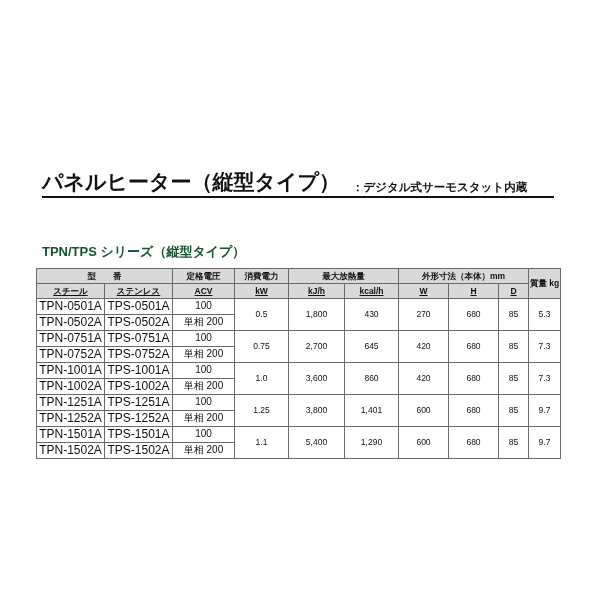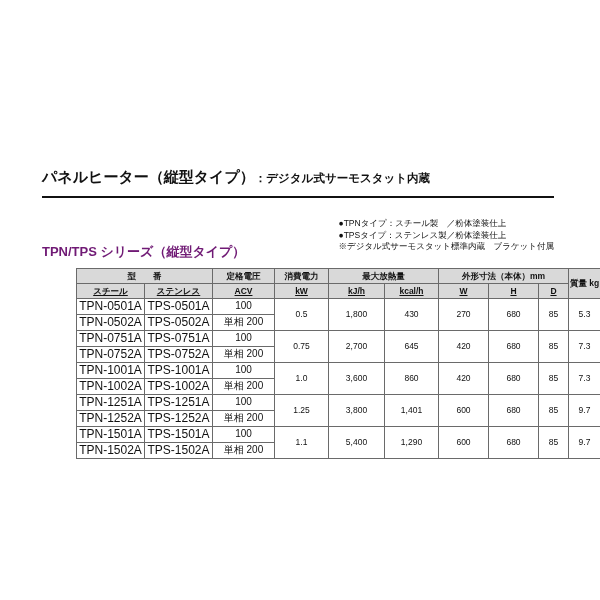--- a/index.html
+++ b/index.html
@@ -23,32 +23,33 @@
 
   
   .title-block {
     position: absolute;
     left: 42px;
     top: 168px;
     display: flex;
     align-items: flex-end;
   }
   .title-main {
-    font-size: 15px;
+    font-size: 21px;
     font-weight: bold;
     letter-spacing: 0px;
     color: #111111;
     white-space: nowrap;
   }
   .title-sub {
     font-size: 11.5px;
     font-weight: bold;
     color: #111111;
     white-space: nowrap;
     padding-bottom: 1px;
+    margin-left: 12px;
   }
   .title-rule {
     position: absolute;
     left: 42px;
     top: 196px;
     width: 512px;
     height: 2px;
     background: #111111;
   }
 
@@ -64,31 +65,30 @@
     white-space: nowrap;
   }
 
   
   .series-heading {
     position: absolute;
     left: 42px;
     top: 243px;
     font-size: 13px;
     font-weight: bold;
-    color: #701a75;
+    color: #14532d;
     white-space: nowrap;
   }
 
   
   .table-wrap {
     position: absolute;
     left: 36px;
     top: 268px;
     width: 524px;
-    margin-left: 40px;
   }
   table.spec {
     border-collapse: collapse;
     width: 524px;
     table-layout: fixed;
     font-size: 8.5px;
   }
   table.spec td, table.spec th {
     border: 1px solid #6a6a6a;
     padding: 0;
@@ -137,25 +137,20 @@
 <body>
 
 <div id="page">
 
   <div class="title-block">
     <span class="title-main">パネルヒーター（縦型タイプ）</span>
     <span class="title-sub">：デジタル式サーモスタット内蔵</span>
   </div>
   <div class="title-rule"></div>
 
-  <div class="notes">
-    <div>●TPNタイプ：スチール製　／粉体塗装仕上</div>
-    <div>●TPSタイプ：ステンレス製／粉体塗装仕上</div>
-    <div>※デジタル式サーモスタット標準内蔵　ブラケット付属</div>
-  </div>
 
   <div class="series-heading">TPN/TPS シリーズ（縦型タイプ）</div>
 
   <div class="table-wrap">
     <table class="spec">
       <colgroup>
         <col class="c-steel">
           <col class="c-stain">
           <col class="c-volt">
         <col class="c-kw">

